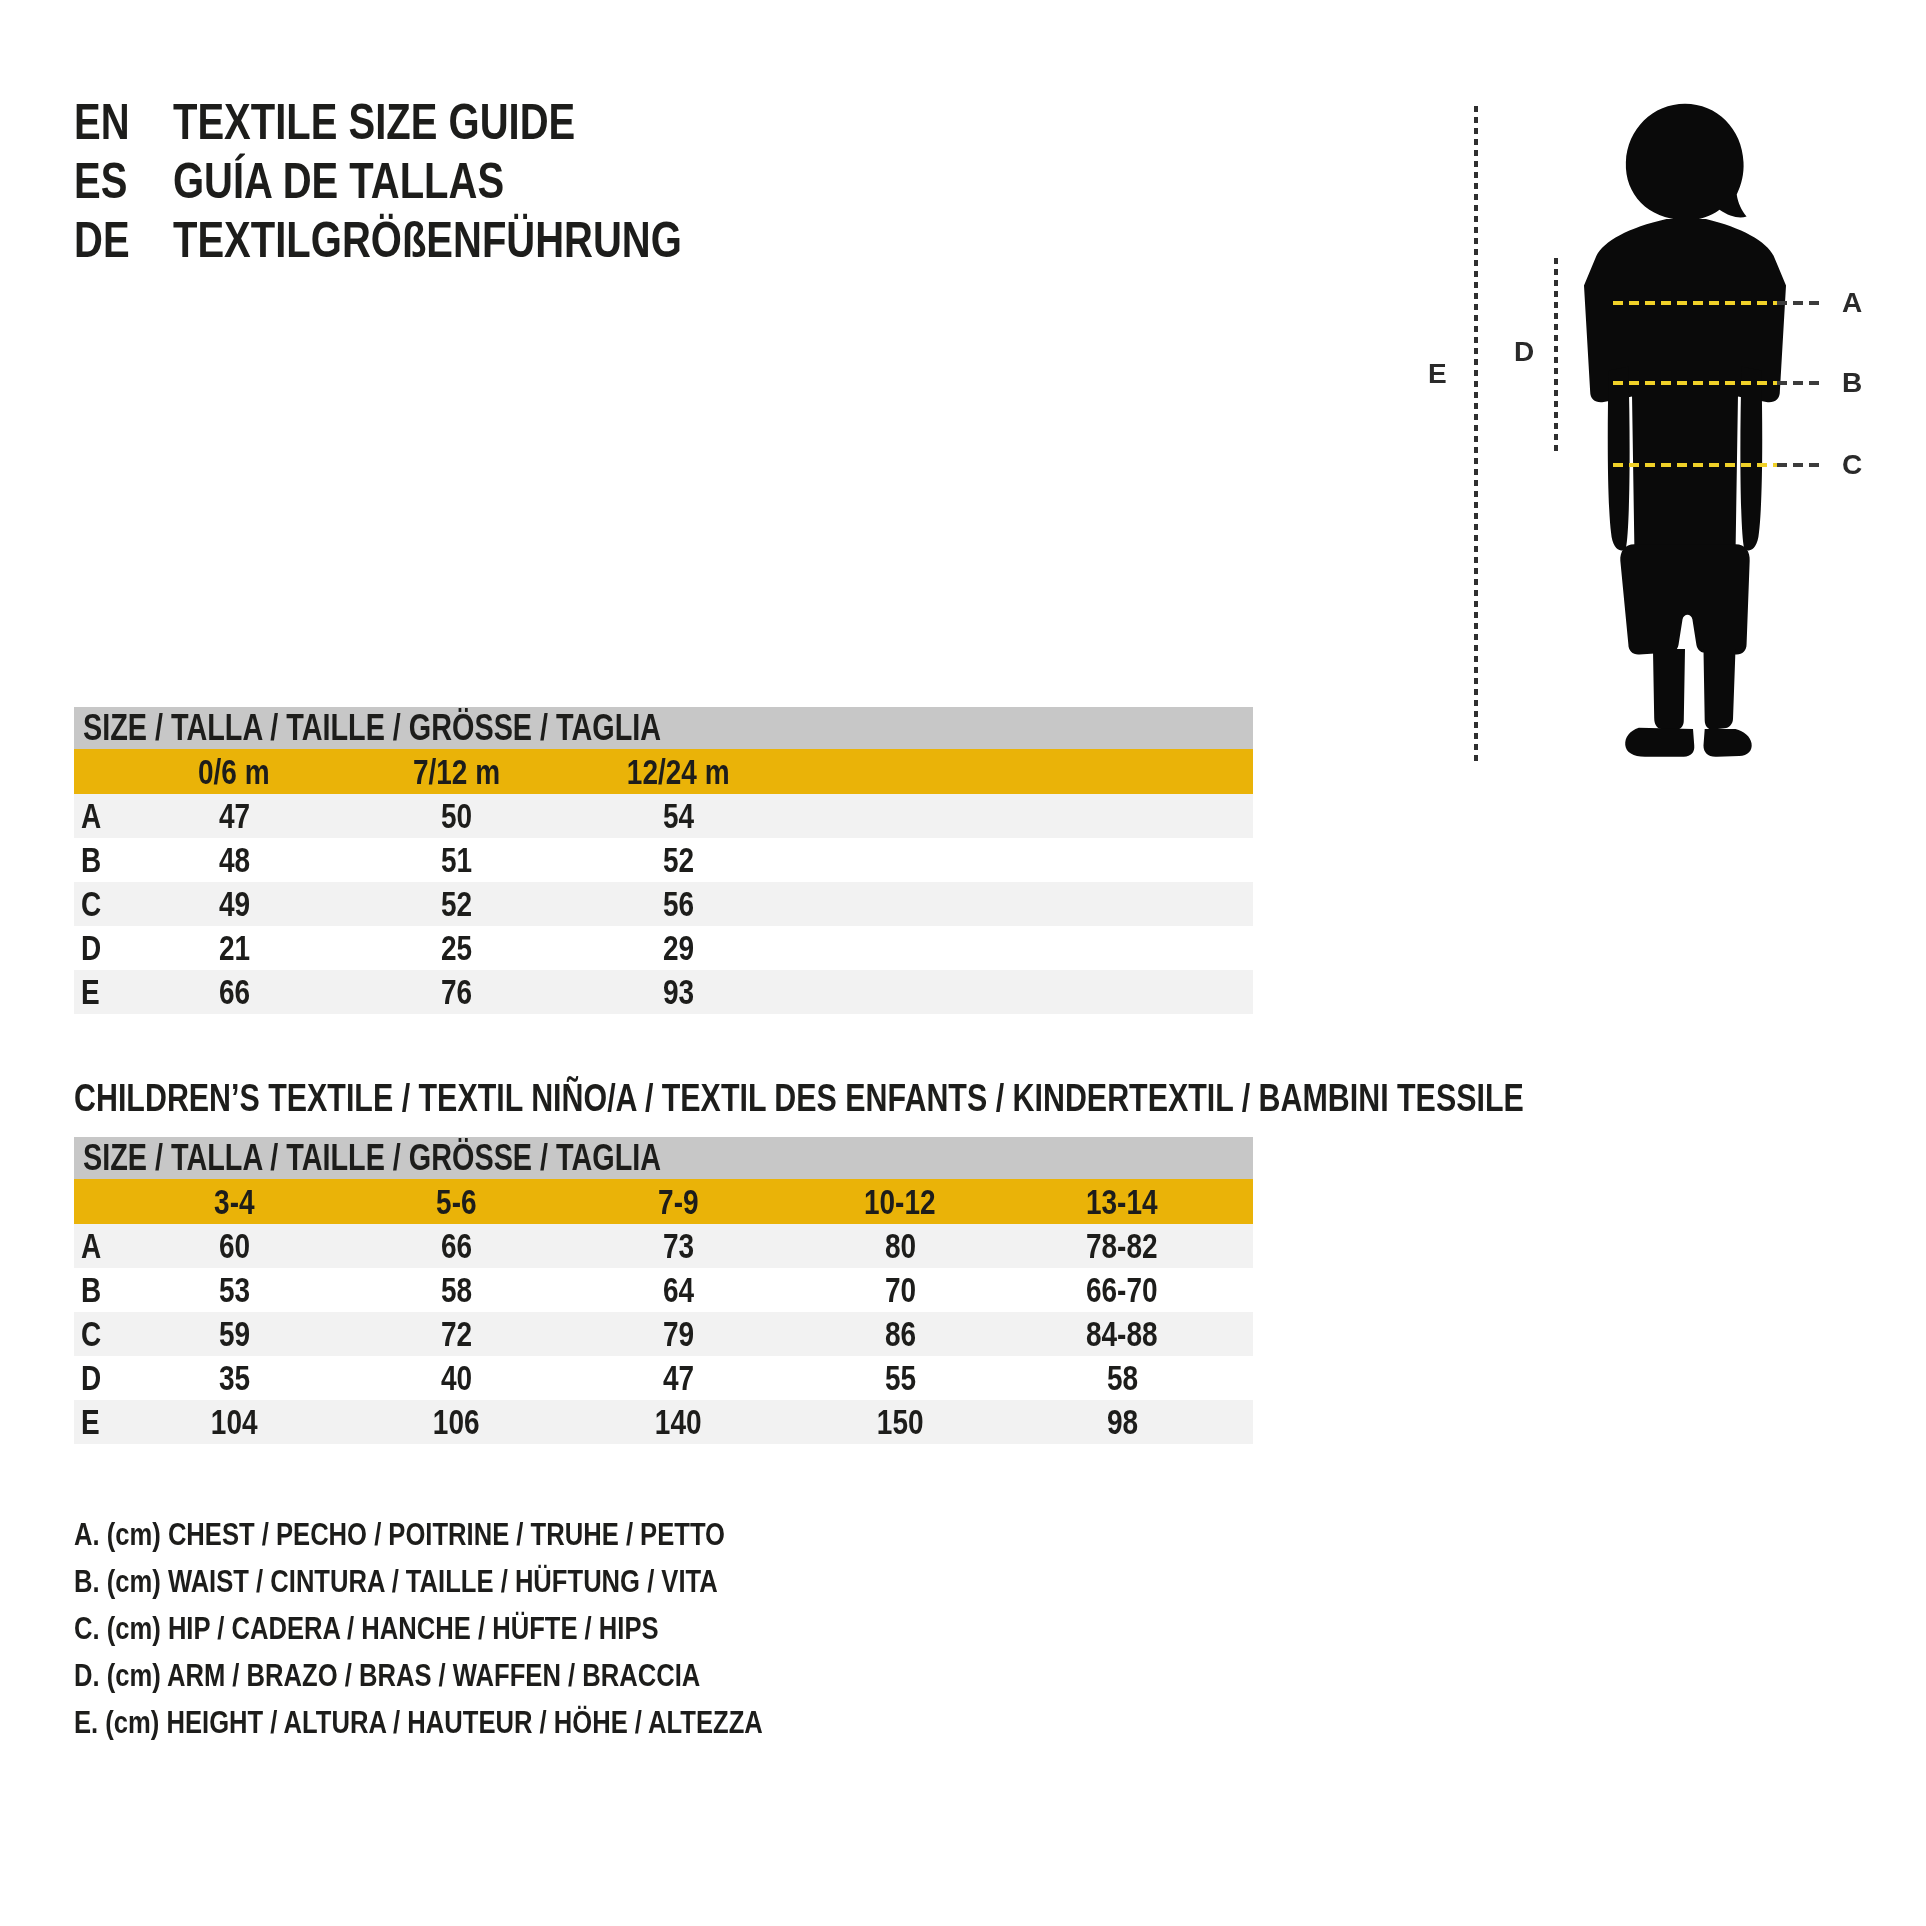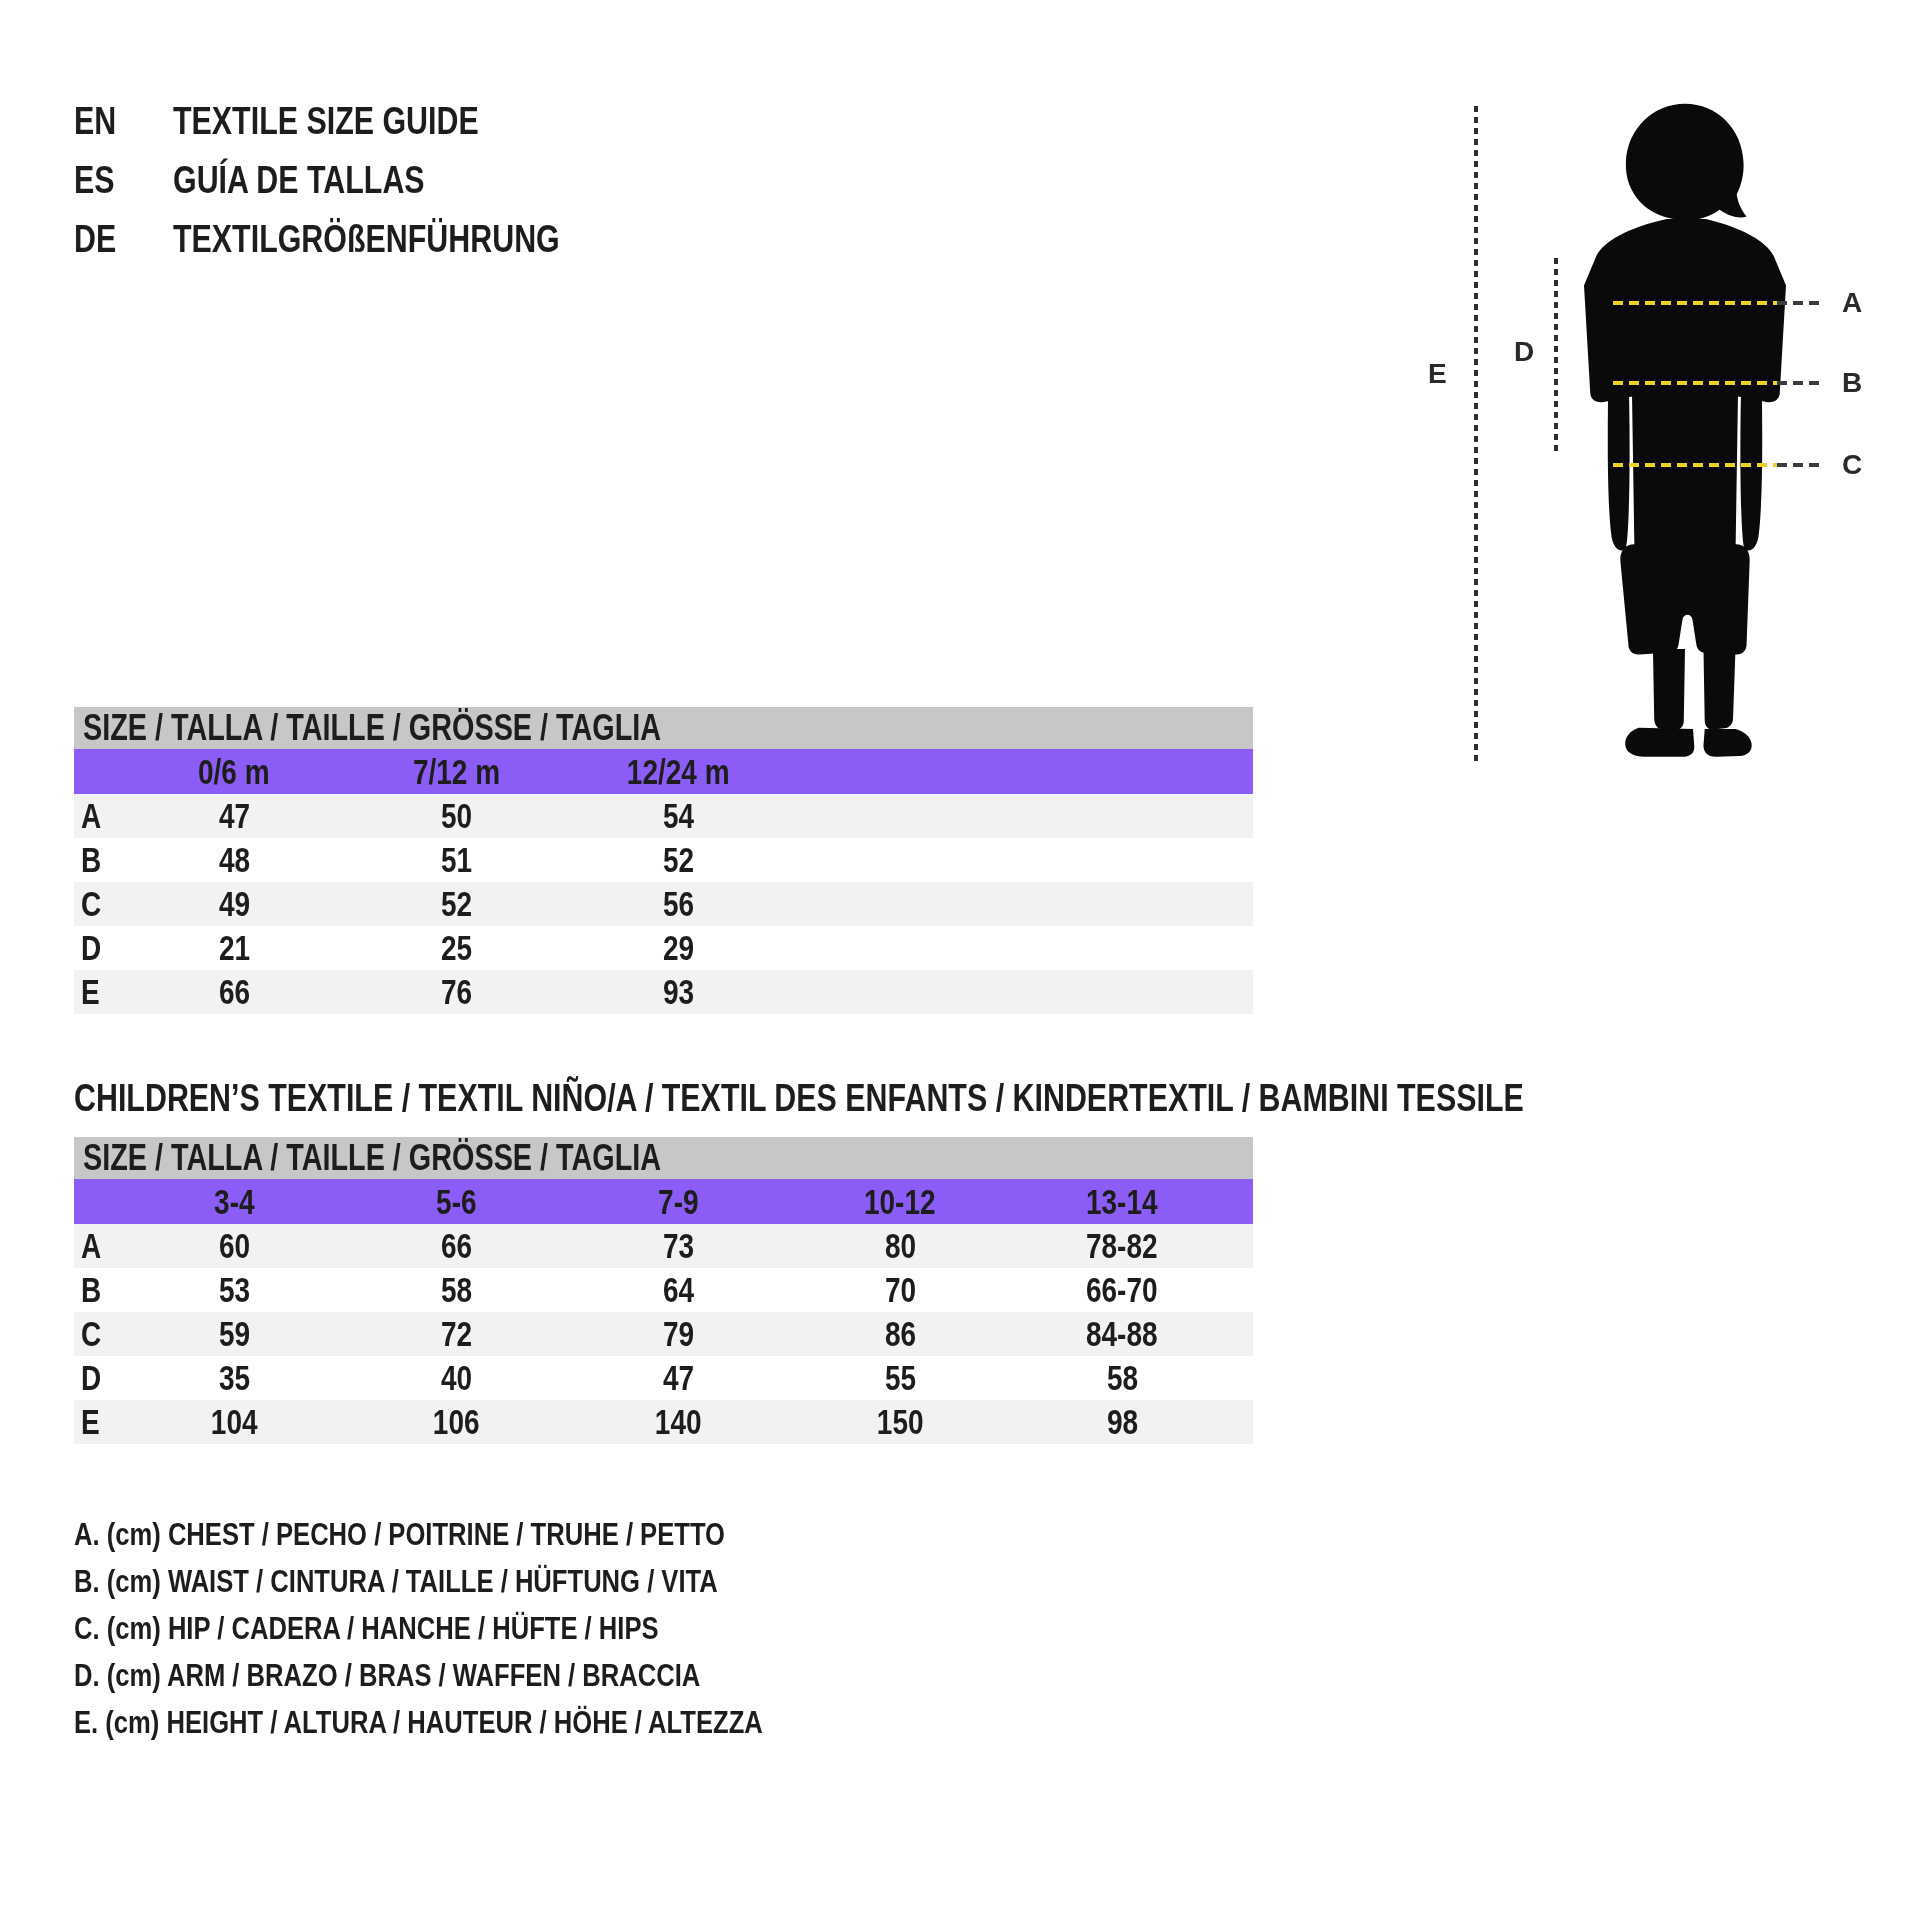--- a/index.html
+++ b/index.html
@@ -6,21 +6,21 @@
   .page{
     position:relative;width:1926px;height:1926px;background:#ffffff;
     font-family:"Liberation Sans",sans-serif;font-weight:bold;color:#1d1d1b;overflow:hidden;
   }
   
   .t{display:inline-block;transform:scaleX(0.8);transform-origin:0 50%;white-space:nowrap;}
   .tc{display:inline-block;transform:scaleX(0.8);transform-origin:50% 50%;white-space:nowrap;}
 
   
   .languages{position:absolute;left:74px;top:92px;}
-  .lang-row{display:flex;align-items:center;height:59px;font-size:38px;}
+  .lang-row{display:flex;align-items:center;height:59px;font-size:50px;}
   .lang-code{width:99px;flex:0 0 99px;}
 
   
   .figure{position:absolute;left:1417px;top:99px;width:509px;height:665px;}
   .vline{position:absolute;width:3.7px;background-image:repeating-linear-gradient(to bottom,#2f2f2f 0 6.2px,transparent 6.2px 11px);}
   .vline.e{left:57px;top:7.4px;height:658px;}
   .vline.d{left:137px;top:159px;height:196px;}
   .flabel{position:absolute;font-size:28px;font-weight:bold;color:#2a2a2a;}
   .e-label{left:11px;top:259px;}
   .d-label{left:97px;top:237px;}
@@ -39,21 +39,21 @@
   .sec-title.children{top:1077px;}
 
   
   .table{position:absolute;left:74px;width:1179px;}
   .table.babies{top:707px;}
   .table.children{top:1137px;}
   .band{height:42px;background:#c7c7c7;display:flex;align-items:center;padding-left:8.6px;box-sizing:border-box;font-size:36px;}
   .trow{display:grid;align-items:center;font-size:35px;}
   .trow.b-cols{grid-template-columns:49px 222px 222px 222px 1fr;}
   .trow.c-cols{grid-template-columns:49px 222px 222px 222px 222px 222px 1fr;}
-  .trow.colhead{height:45px;background:#8b5cf6;}
+  .trow.colhead{height:45px;background:#eab308;}
   .trow.data{height:44px;}
   .trow.alt{background:#f2f2f2;}
   .cl{padding-left:7.4px;}
   .cv{text-align:center;}
 
   
   .legend{position:absolute;left:74px;top:1511px;}
   .legend-line{height:47px;display:flex;align-items:center;font-size:32px;}
 </style>
 </head>

